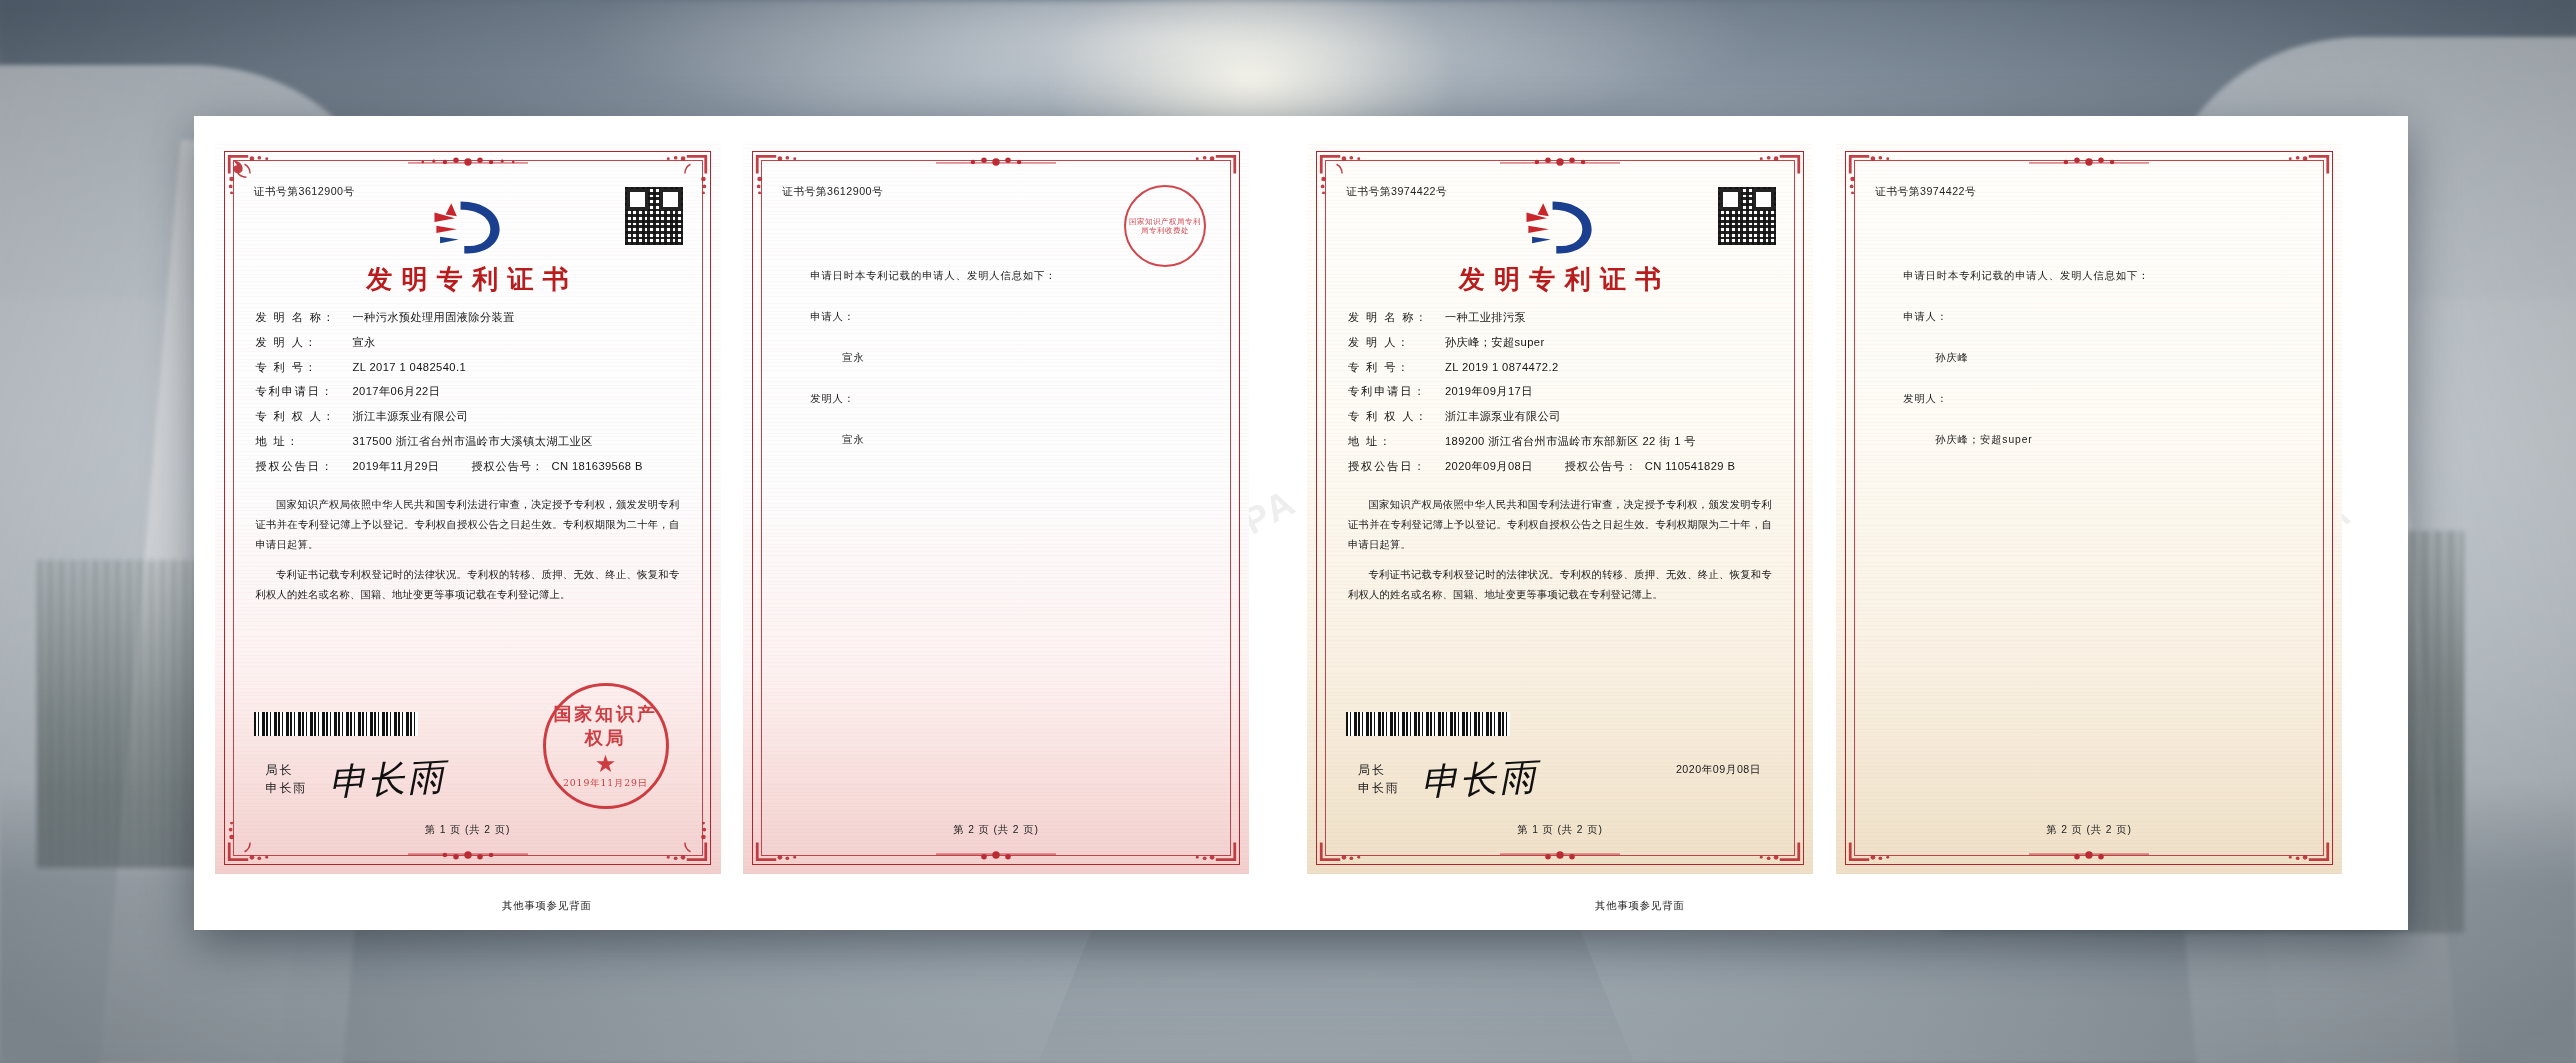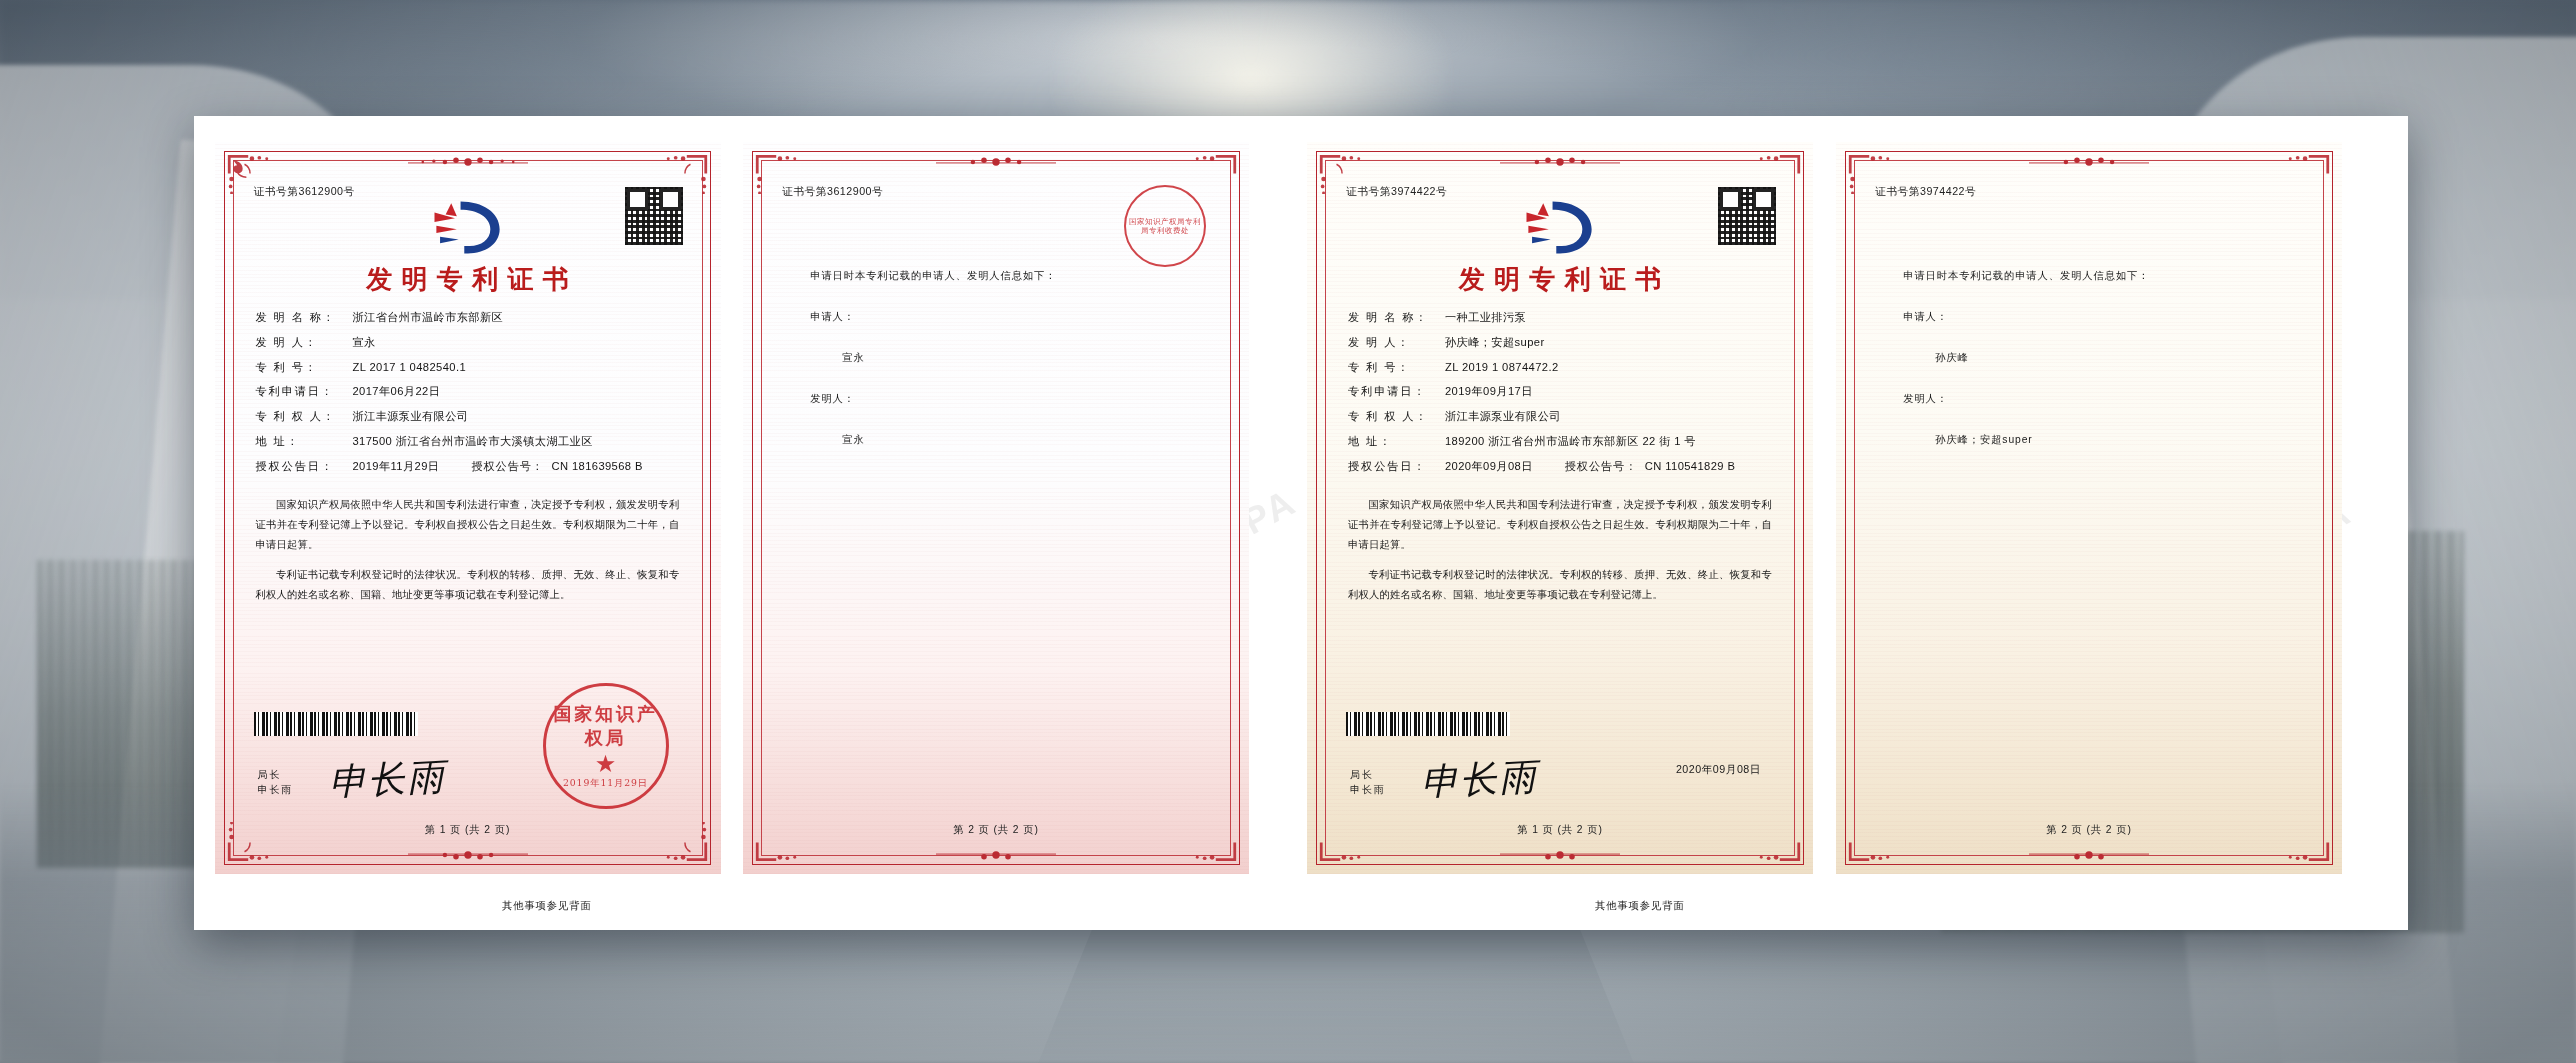--- a/index.html
+++ b/index.html
@@ -305,22 +305,22 @@
   .barcode {
     position: absolute;
     left: 11.2px; bottom: 110px;
     width: 164px; height: 24px;
     background: repeating-linear-gradient(90deg,
       #111 0 1.9px, #fff 1.9px 3.7px, #111 3.7px 4.7px, #fff 4.7px 8.4px,
       #111 8.4px 11.2px, #fff 11.2px 12px);
   }
   .signblock {
     position: absolute;
-    left: 15px; bottom: 49px;
-    font-size: 10px;
+    left: 23px; bottom: 49px;
+    font-size: 12px;
     line-height: 1.5;
     letter-spacing: 1.9px;
   }
   .signature {
     position: absolute;
     left: 86px; bottom: 41px;
     font-family: "DejaVu Serif", serif;
     font-size: 37px;
     color: #111;
     font-style: italic;
@@ -557,21 +557,21 @@
           </svg>
         </div>
 
         <div class="qr"></div>
 
         <div class="title">发明专利证书</div>
 
         <div class="fields">
           <div class="frow">
             <div class="flabel">发 明 名 称：</div>
-            <div class="fvalue">浙江省台州市温岭市东部新区</div>
+            <div class="fvalue">一种污水预处理用固液除分装置</div>
           </div>
           <div class="frow">
             <div class="flabel">发  明  人：</div>
             <div class="fvalue">宣永</div>
           </div>
           <div class="frow">
             <div class="flabel">专 利 号：</div>
             <div class="fvalue">ZL 2017 1 0482540.1</div>
           </div>
           <div class="frow">

